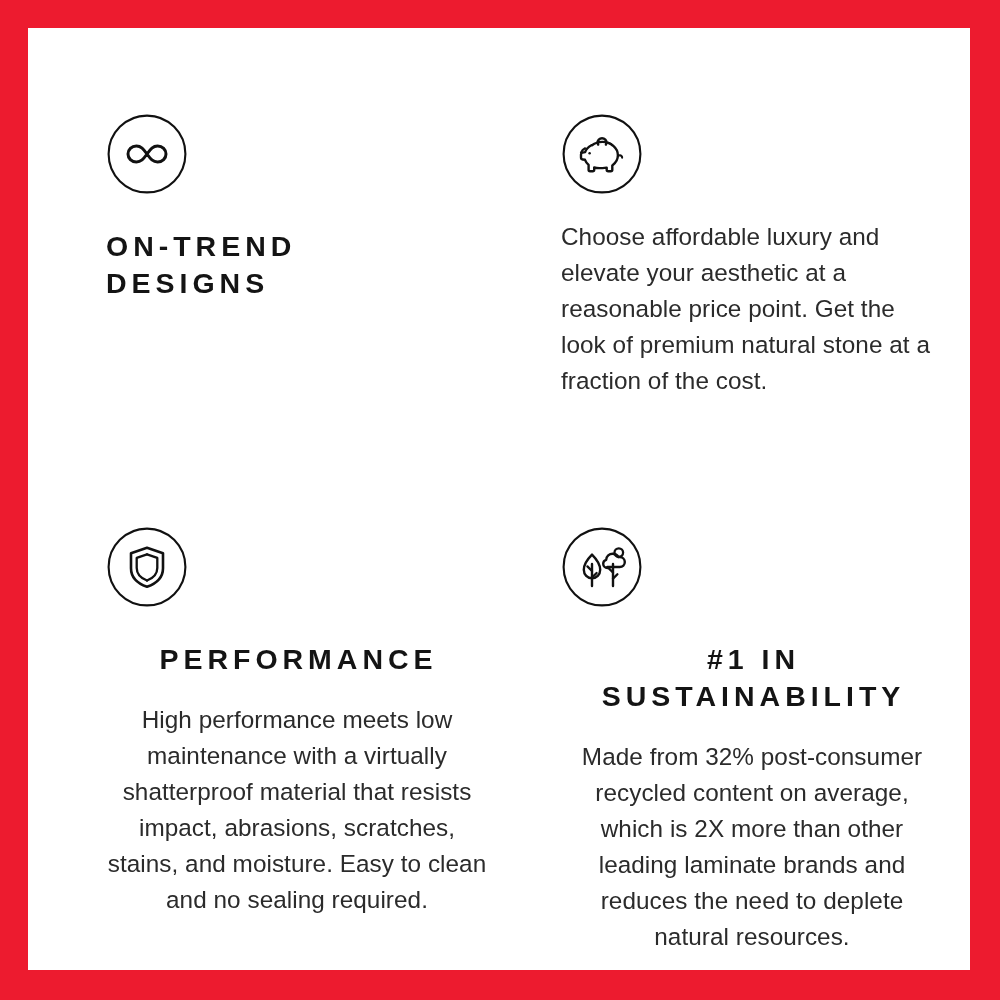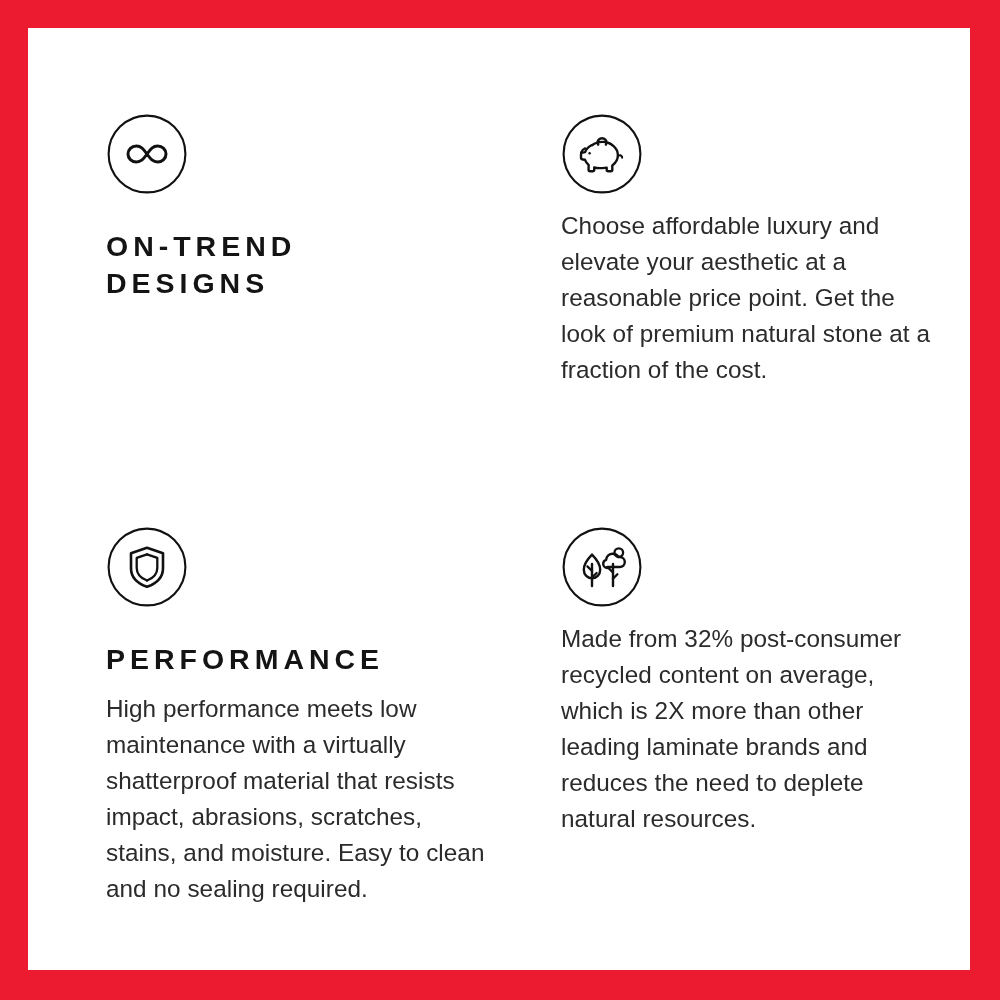--- a/index.html
+++ b/index.html
@@ -22,40 +22,40 @@
     position:absolute;
     left:78px; top:85px;
     width:820px;
     display:grid;
     grid-template-columns:407px 407px;
     column-gap:0px;
     row-gap:0px;
     gap:48px;
   }
   .panel { position:relative; padding-right:22px; }
-  .panel.row2 { padding-top:0px; }
+  .panel.row2 { padding-top:0px;text-align:center; }
 
   .icon-wrap {
     width:82px; height:82px;
     display:block;
   }
   .icon-wrap svg { display:block; width:82px; height:82px; }
 
   h2.heading {
     margin-top:33px;
     font-size:28.5px;
     font-weight:700;
     letter-spacing:0.175em;
     line-height:1.30;
     color:#141414;
     text-transform:uppercase;
     white-space:pre-line;
   }
   p.body {
-    margin-top:13px;
+    margin-top:24px;
     font-size:24.3px;
     font-weight:400;
     line-height:1.485;
     color:#2b2b2b;
     letter-spacing:0.002em;
     max-width:372px;
   }
   p.body.wide { max-width:382px; }
 
   
@@ -122,18 +122,20 @@
 
             <path d="M31.0 28.6c5.4 5.4 8.2 9.8 8.2 15.2 0 4.9-3.7 8.5-8.2 8.5s-8.2-3.6-8.2-8.5c0-5.4 2.8-9.8 8.2-15.2z" stroke="#111" stroke-width="2.4" stroke-linejoin="round"></path>
             <path d="M31.0 38.0v22.0" stroke="#111" stroke-width="2.4" stroke-linecap="round"></path>
             <path d="M31.0 45.0l-4.6-4.6M31.0 51.6l4.6-4.6" stroke="#111" stroke-width="2.3" stroke-linecap="round"></path>
 
             <path d="M46.4 42.0c-2.3 0-4.2-1.9-4.2-4.2 0-1.9 1.3-3.5 3.0-4.0 0.2-3.4 3.0-6.1 6.5-6.1 2.5 0 4.7 1.4 5.8 3.5 0.4-0.1 0.8-0.2 1.3-0.2 2.8 0 5.0 2.3 5.0 5.0 0 2.8-2.2 5.0-5.0 5.0h-12.4z" stroke="#111" stroke-width="2.4" stroke-linejoin="round"></path>
             <path d="M52.0 38.0v22.0" stroke="#111" stroke-width="2.4" stroke-linecap="round"></path>
             <path d="M52.0 46.5l-4.4-4.4M52.0 52.6l4.4-4.4" stroke="#111" stroke-width="2.3" stroke-linecap="round"></path>
           </svg>
         </div>
+        <h2 class="heading">#1 In
+Sustainability</h2>
         <p class="body wide">Made from 32% post-consumer recycled content on average, which is 2X more than other leading laminate brands and reduces the need to deplete natural resources.</p>
       </div>
 
     </div>
   </div>
 </div>
 
 </body></html>

